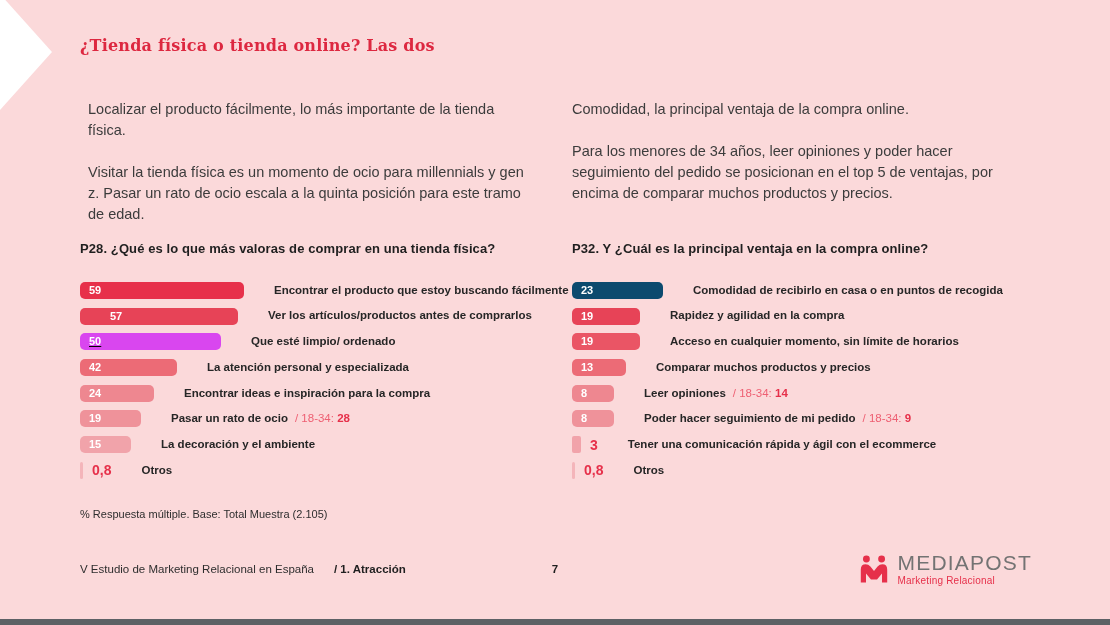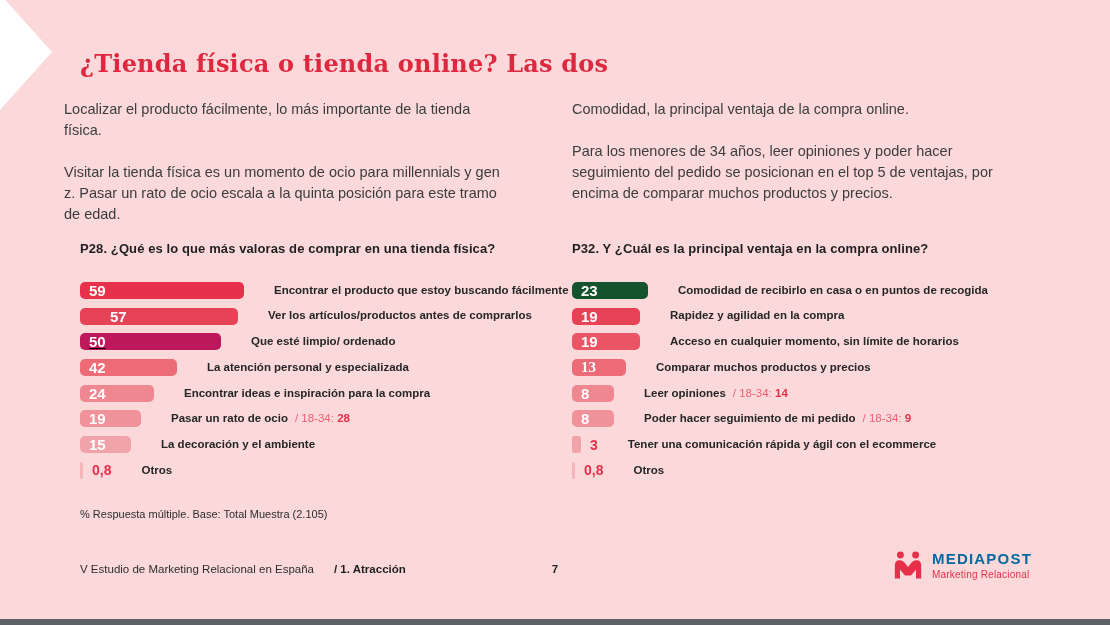--- a/index.html
+++ b/index.html
@@ -10,49 +10,49 @@
     position:relative; width:1110px; height:625px;
     background:var(--background, #fbd9da); overflow:hidden;
   }
 
   .corner-triangle {
     position:absolute; left:0; top:-6px; width:52px; height:116px;
     background:#ffffff; clip-path:polygon(0 0, 100% 50%, 0 100%);
   }
 
   .slide-title {
-    position:absolute; left:80px; top:49px;
-    font-family:"DejaVu Serif", serif; font-weight:bold; font-size:24px;
+    position:absolute; left:80px; top:36px;
+    font-family:"DejaVu Serif", serif; font-weight:bold; font-size:16px;
     color:var(--title-red, #dd2840); letter-spacing:0.2px;
   }
 
   .intro { position:absolute; top:99px; font-size:14.5px; line-height:1.44;
     color:var(--text-dark, #3c3c3c); }
-  .intro-left  { left:64px;  width:445px; }
+  .intro-left  { left:88px;  width:445px; }
   .intro-right { left:572px; width:462px; }
   .intro p + p { margin-top:21px; }
 
   .q-header {
     position:absolute; top:241px; font-size:13px; font-weight:bold;
     color:#1f1f1f; letter-spacing:0.1px;
   }
   .q-header.left  { left:80px; }
   .q-header.right { left:572px; }
 
   .chart { position:absolute; top:282px; }
   .chart.left  { left:80px;  width:485px; }
   .chart.right { left:572px; width:520px; }
 
   .bar-row { display:flex; align-items:center; height:17px; margin-bottom:8.7px; }
   .bar {
     height:17px; border-radius:5px; flex:0 0 auto;
     display:flex; align-items:center; overflow:visible;
   }
   .bar-value {
-    color:#ffffff; font-weight:bold; font-size:15px; padding-left:9px;
+    color:#ffffff; font-weight:bold; font-size:11px; padding-left:9px;
     line-height:1;
   }
   .bar.sliver { border-radius:2px; }
   .outside-value {
     color:var(--accent-red, #e6304a); font-weight:bold; font-size:14px;
     margin-left:9px; line-height:1;
   }
   .bar-label {
     margin-left:30px; font-size:11.5px; font-weight:bold; color:#262626;
     white-space:nowrap; line-height:1;
@@ -77,21 +77,21 @@
     position:absolute; left:0; right:0; top:563px; text-align:center;
     font-size:11.5px; font-weight:bold; color:#1f1f1f;
   }
 
   .logo {
     position:absolute; right:78px; top:551px;
     display:flex; align-items:center; gap:8px;
   }
   .logo-mark { width:32px; height:28px; color:var(--accent-red, #e6304a); }
   .logo-name {
-    font-size:15px; font-weight:bold; color:#0369a1; letter-spacing:1.2px;
+    font-size:21px; font-weight:normal; color:#737373; letter-spacing:1.2px;
     line-height:1.1; display:block;
   }
   .logo-tagline {
     font-size:10px; color:var(--accent-red, #e6304a); letter-spacing:0.2px;
     display:block; margin-top:1px;
   }
 
   .bottom-bar {
     position:absolute; left:0; right:0; bottom:0; height:6px;
     background:var(--bottom-bar, #5d6165);
@@ -126,21 +126,21 @@
         </div>
         <span class="bar-label">Encontrar el producto que estoy buscando fácilmente</span>
       </div>
       <div class="bar-row">
         <div class="bar" style="width: 158px; background: rgb(231, 67, 87); padding-left: 21px;">
           <span class="bar-value">57</span>
         </div>
         <span class="bar-label">Ver los artículos/productos antes de comprarlos</span>
       </div>
       <div class="bar-row">
-        <div class="bar" style="width: 141px; background: #be185d; text-decoration: underline;">
+        <div class="bar" style="width: 141px; background: #d946ef; text-decoration: underline;">
           <span class="bar-value">50</span>
         </div>
         <span class="bar-label">Que esté limpio/ ordenado</span>
       </div>
       <div class="bar-row">
         <div class="bar" style="width: 97px; background: rgb(236, 107, 118);">
           <span class="bar-value">42</span>
         </div>
         <span class="bar-label">La atención personal y especializada</span>
       </div>
@@ -164,39 +164,39 @@
         <span class="bar-label">La decoración y el ambiente</span>
       </div>
       <div class="bar-row">
         <div class="bar sliver" style="width: 3px; background: rgb(244, 181, 186);"></div>
         <span class="outside-value">0,8</span>
         <span class="bar-label">Otros</span>
       </div>
     </div>
   <div class="chart right">
       <div class="bar-row">
-        <div class="bar" style="width: 76px; background: #14532d;">
+        <div class="bar" style="width: 91px; background: #0c4a6e;">
           <span class="bar-value">23</span>
         </div>
         <span class="bar-label">Comodidad de recibirlo en casa o en puntos de recogida</span>
       </div>
       <div class="bar-row">
         <div class="bar" style="width: 68px; background: rgb(231, 67, 87);">
           <span class="bar-value">19</span>
         </div>
         <span class="bar-label">Rapidez y agilidad en la compra</span>
       </div>
       <div class="bar-row">
         <div class="bar" style="width: 68px; background: rgb(234, 85, 101);">
           <span class="bar-value">19</span>
         </div>
         <span class="bar-label">Acceso en cualquier momento, sin límite de horarios</span>
       </div>
       <div class="bar-row">
-        <div class="bar" style="width: 54px; background: rgb(236, 107, 118); font-family: Liberation Serif, serif;">
+        <div class="bar" style="width: 54px; background: rgb(236, 107, 118);">
           <span class="bar-value">13</span>
         </div>
         <span class="bar-label">Comparar muchos productos y precios</span>
       </div>
       <div class="bar-row">
         <div class="bar" style="width: 42px; background: rgb(238, 135, 144);">
           <span class="bar-value">8</span>
         </div>
         <span class="bar-label">Leer opiniones</span>
         <span class="annotation"><span>/ 18-34: </span><span class="annotation-value">14</span></span>

